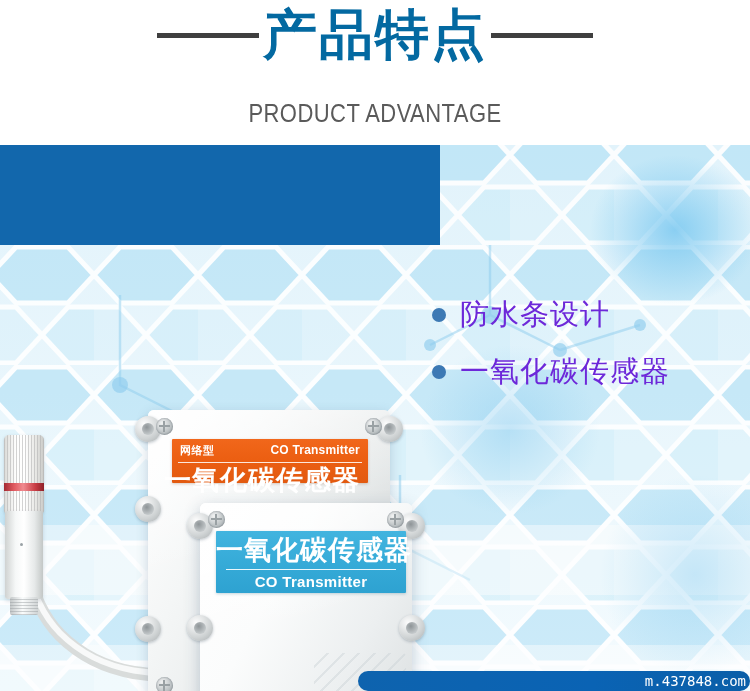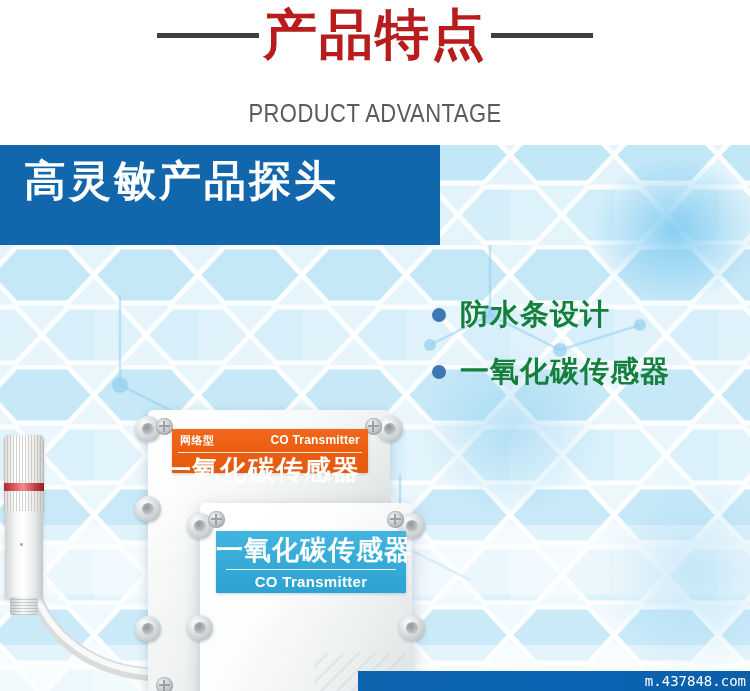--- a/index.html
+++ b/index.html
@@ -10,21 +10,21 @@
   }
   #page{position:relative;width:750px;height:691px;overflow:hidden;background:#fff;}
 
   
   .header{position:absolute;left:0;top:0;width:750px;height:145px;background:#ffffff;}
   .title-row{position:absolute;left:0;top:28;width:750px;height:70px;
     display:flex;align-items:center;justify-content:center;}
   .title-rule{height:5px;background:#3f3f3f;width:102px;}
   .title-cn{
     font-family:"DejaVu Sans","Liberation Sans",sans-serif;
-    font-size:54px;font-weight:bold;color:#b91c1c;
+    font-size:54px;font-weight:bold;color:#0369a1;
     letter-spacing:2px;line-height:1;padding:0 4px;white-space:nowrap;
   }
   .title-en{
     position:absolute;left:0;top:99px;width:750px;text-align:center;
     font-size:25px;color:#5a5a5a;letter-spacing:0.5px;
     transform:scaleX(0.88);transform-origin:center top;
     font-family:"Liberation Sans",sans-serif;
   }
 
   
@@ -55,21 +55,21 @@
     line-height:1;white-space:nowrap;
   }
 
   
   .bullets{position:absolute;left:432px;top:300px;width:318px;z-index:7;}
   .bullet-row{display:flex;align-items:center;margin-bottom:28px;}
   .bullet-dot{width:14px;height:14px;border-radius:50%;background:#3c79b4;
     flex:0 0 14px;margin-right:14px;}
   .bullet-label{
     font-family:"DejaVu Sans","Liberation Sans",sans-serif;
-    font-size:29px;font-weight:bold;color:#15803d;letter-spacing:1px;
+    font-size:29px;font-weight:normal;color:#6d28d9;letter-spacing:1px;
     line-height:1;white-space:nowrap;
   }
 
   
   .probe{position:absolute;z-index:5;}
   .probe-cap{position:absolute;left:4px;top:290px;width:40px;height:78px;
     border-radius:5px 5px 2px 2px;
     background:
       repeating-linear-gradient(90deg,
         rgba(175,175,175,.55) 0px, rgba(175,175,175,.55) 1px,
@@ -125,21 +125,21 @@
   .ear:after{content:"";position:absolute;left:7px;top:7px;width:12px;height:12px;
     border-radius:50%;background:radial-gradient(circle at 40% 35%,#8e9497,#c3c8ca 70%);}
   .screw{position:absolute;width:17px;height:17px;border-radius:50%;
     background:radial-gradient(circle at 35% 30%,#f2f3f3,#b9bfc1 65%,#8e9598 100%);
     box-shadow:inset 0 0 2px rgba(60,70,80,.6);}
   .screw:before,.screw:after{content:"";position:absolute;background:#9aa1a4;}
   .screw:before{left:3px;top:7px;width:11px;height:2px;}
   .screw:after{left:7px;top:3px;width:2px;height:11px;}
 
   
-  .label-orange{position:absolute;left:172px;top:284px;width:196px;height:44px;
+  .label-orange{position:absolute;left:172px;top:294px;width:196px;height:44px;
     background:linear-gradient(180deg,#f1671b 0%,#ec5f12 45%,#e25a10 100%);
     z-index:7;border-radius:1px;box-shadow:0 1px 3px rgba(120,50,10,.25);}
   .lo-top{position:absolute;left:0;top:0;width:100%;height:24px;}
   .lo-sub{position:absolute;left:8px;top:4px;font-size:11px;color:#ffffff;
     font-family:"DejaVu Sans","Liberation Sans",sans-serif;font-weight:bold;letter-spacing:.5px;}
   .lo-en{position:absolute;right:8px;top:4px;font-size:12px;color:#ffffff;
     font-family:"Liberation Sans",sans-serif;font-weight:bold;letter-spacing:.2px;}
   .lo-rule{position:absolute;left:6px;top:23px;width:184px;height:1px;
     background:rgba(255,255,255,.85);}
   .lo-main{position:absolute;right:8px;top:27px;font-size:27px;color:#ffffff;
@@ -154,21 +154,21 @@
     font-family:"DejaVu Sans","Liberation Sans",sans-serif;font-weight:bold;
     font-size:27px;color:#ffffff;letter-spacing:1px;line-height:1.1;white-space:nowrap;}
   .lc-rule{position:absolute;left:10px;top:38px;width:170px;height:1px;
     background:rgba(255,255,255,.9);}
   .lc-en{position:absolute;left:0;top:42px;width:100%;text-align:center;
     font-family:"Liberation Sans",sans-serif;font-weight:bold;
     font-size:15px;color:#ffffff;letter-spacing:.3px;}
 
   
   .footer{position:absolute;left:358px;top:671px;width:392px;height:20px;z-index:20;
-    background:linear-gradient(90deg,#0e63ae 0%,#0a63b4 60%,#0b5fa8 100%);}
+    background:linear-gradient(90deg,#0e63ae 0%,#0a63b4 60%,#0b5fa8 100%);border-radius:10px;}
   .footer-text{position:absolute;right:4px;top:2px;
     font-family:"DejaVu Sans Mono","Liberation Mono",monospace;
     font-size:14px;color:#ffffff;letter-spacing:0px;line-height:16px;}
 </style>
 </head>
 <body>
 
 <div id="page">
 
   <div class="header">
@@ -277,21 +277,20 @@
 
     <div class="label-cyan">
       <div class="lc-main">一氧化碳传感器</div>
       <div class="lc-rule"></div>
       <div class="lc-en">CO Transmitter</div>
     </div>
 
   </div>
 
   <div class="banner"></div>
-  <div class="banner-text">高灵敏产品探头</div>
 
   <div class="bullets">
     <div class="bullet-row">
       <div class="bullet-dot"></div>
       <div class="bullet-label">防水条设计</div>
     </div>
     <div class="bullet-row">
       <div class="bullet-dot"></div>
       <div class="bullet-label">一氧化碳传感器</div>
     </div>

